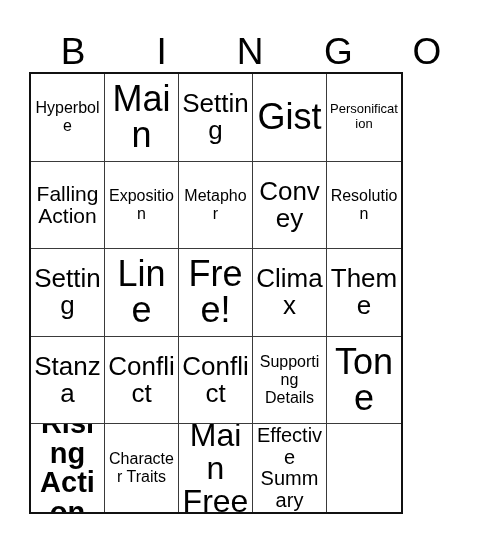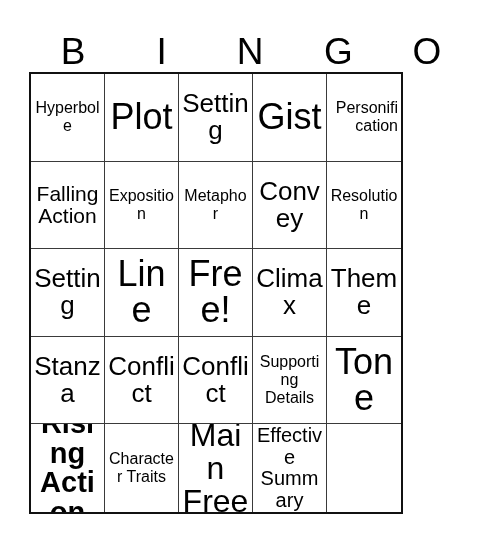--- a/index.html
+++ b/index.html
@@ -78,21 +78,21 @@
   .cell-text {
     display: block;
     width: 100%;
     line-height: 1.02;
     word-wrap: break-word;
     font-weight: 400;
     color: #000000;
   }
 
   
-  .size-xs   { font-size: 16px; line-height: 1.15; text-align: right; }
+  .size-xs   { font-size: 13px; line-height: 1.15; }
   .size-sm   { font-size: 16px;   line-height: 1.12; }
   .size-md   { font-size: 20px;   line-height: 1.08; }
   .size-lg   { font-size: 26px;   line-height: 1.04; }
   .size-xl   { font-size: 32px;   line-height: 1.02; }
   .size-xxl  { font-size: 36px;   line-height: 1.0; }
 </style>
 </head>
 <body>
 
 <div id="bingo-card">
@@ -103,21 +103,21 @@
     <div class="header-letter">N</div>
     <div class="header-letter">G</div>
     <div class="header-letter">O</div>
   </div>
 
   <div id="bingo-grid">
       <div class="bingo-cell">
         <span class="cell-text size-sm">Hyperbole</span>
       </div>
       <div class="bingo-cell">
-        <span class="cell-text size-xxl">Plot</span>
+        <span class="cell-text size-xxl">Main</span>
       </div>
       <div class="bingo-cell">
         <span class="cell-text size-lg">Setting</span>
       </div>
       <div class="bingo-cell">
         <span class="cell-text size-xxl">Gist</span>
       </div>
       <div class="bingo-cell">
         <span class="cell-text size-xs">Personification</span>
       </div>

